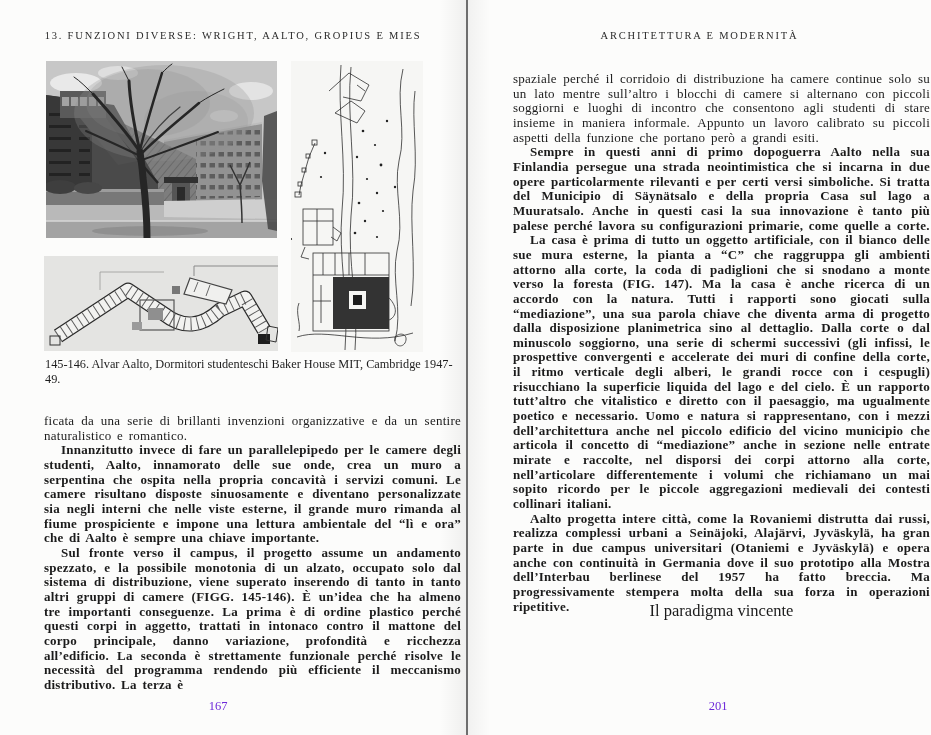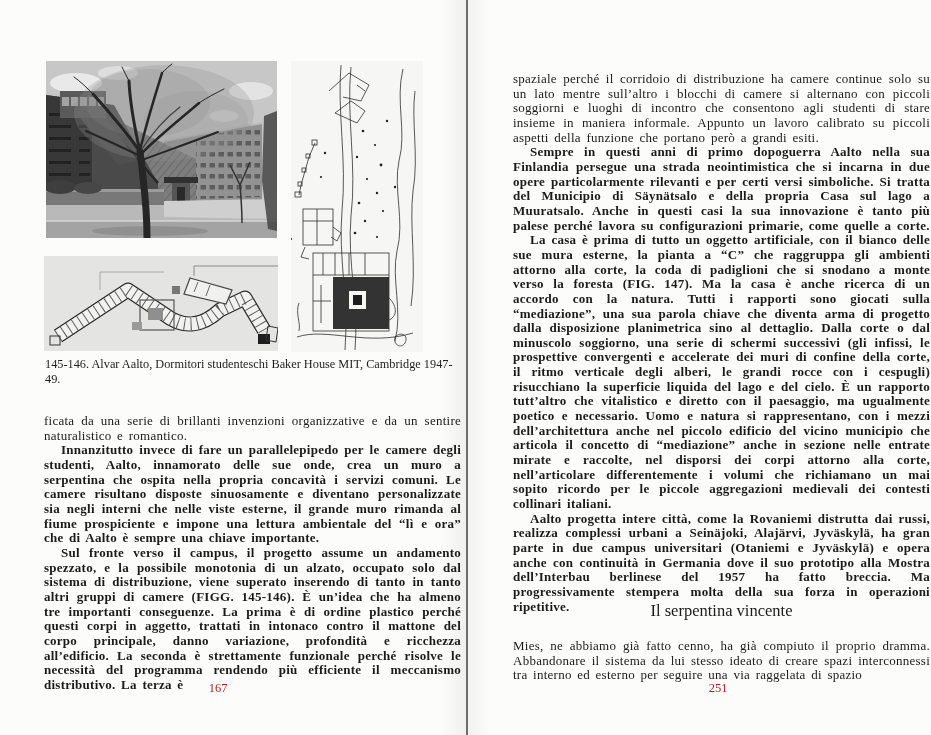--- a/index.html
+++ b/index.html
@@ -42,33 +42,34 @@
   .bodytext p.indent{text-indent:17px;font-weight:bold;}
   .body-left{left:44px;top:414px;width:417px;}
   .body-right{left:45px;top:57px;width:417px;margin-top:15px;}
   .section-heading{
     position:absolute;left:45px;top:601px;width:417px;text-align:center;
     font-size:16.5px;color:#1b1b1b;
   }
   .body-right-2{left:45px;top:639px;width:417px;}
 
   .folio{
-    position:absolute;top:681px;width:80px;text-align:center;
-    font-size:12.5px;color:#b91c1c;
+    position:absolute;top:699px;width:80px;text-align:center;
+    font-size:12.5px;color:#6d28d9;
   }
   .folio-left{left:178px;}
   .folio-right{left:210px;}
 </style>
 </head>
 <body>
 
 <div class="spread">
 
   <div class="page page-left">
 
+    <div class="running-head">13. FUNZIONI DIVERSE: WRIGHT, AALTO, GROPIUS E MIES</div>
 
     <div class="figure fig-photo">
       <svg viewBox="0 0 231 177" preserveAspectRatio="none">
         <defs>
           <pattern id="winR" width="9" height="11" patternUnits="userSpaceOnUse">
             <rect x="1.5" y="3" width="5.5" height="4.5" fill="#5d5d5d"></rect>
           </pattern>
           <pattern id="winL" width="30" height="12" patternUnits="userSpaceOnUse">
             <rect x="3" y="4" width="22" height="3" fill="#1f1f1f"></rect>
           </pattern>
@@ -247,30 +248,28 @@
       <p class="indent">Sul fronte verso il campus, il progetto assume un andamento spezzato, e la possibile monotonia di un alzato, occupato solo dal sistema di distribuzione, viene superato inserendo di tanto in tanto altri gruppi di camere (FIGG. 145-146). È un’idea che ha almeno tre importanti conseguenze. La prima è di ordine plastico perché questi corpi in aggetto, trattati in intonaco contro il mattone del corpo principale, danno variazione, profondità e ricchezza all’edificio. La seconda è strettamente funzionale perché risolve le necessità del programma rendendo più efficiente il meccanismo distributivo. La terza è</p>
     </div>
 
     <div class="folio folio-left">167</div>
   </div>
 
   <div class="spine"></div>
 
   <div class="page page-right">
 
+    <div class="running-head">ARCHITETTURA E MODERNITÀ</div>
 
     <div class="bodytext body-right">
       <p>spaziale perché il corridoio di distribuzione ha camere continue solo su un lato mentre sull’altro i blocchi di camere si alternano con piccoli soggiorni e luoghi di incontro che consentono agli studenti di stare insieme in maniera informale. Appunto un lavoro calibrato su piccoli aspetti della funzione che portano però a grandi esiti.</p>
       <p class="indent">Sempre in questi anni di primo dopoguerra Aalto nella sua Finlandia persegue una strada neointimistica che si incarna in due opere particolarmente rilevanti e per certi versi simboliche. Si tratta del Municipio di Säynätsalo e della propria Casa sul lago a Muuratsalo. Anche in questi casi la sua innovazione è tanto più palese perché lavora su configurazioni primarie, come quelle a corte.</p>
       <p class="indent">La casa è prima di tutto un oggetto artificiale, con il bianco delle sue mura esterne, la pianta a “C” che raggruppa gli ambienti attorno alla corte, la coda di padiglioni che si snodano a monte verso la foresta (FIG. 147). Ma la casa è anche ricerca di un accordo con la natura. Tutti i rapporti sono giocati sulla “mediazione”, una sua parola chiave che diventa arma di progetto dalla disposizione planimetrica sino al dettaglio. Dalla corte o dal minuscolo soggiorno, una serie di schermi successivi (gli infissi, le prospettive convergenti e accelerate dei muri di confine della corte, il ritmo verticale degli alberi, le grandi rocce con i cespugli) risucchiano la superficie liquida del lago e del cielo. È un rapporto tutt’altro che vitalistico e diretto con il paesaggio, ma ugualmente poetico e necessario. Uomo e natura si rappresentano, con i mezzi dell’architettura anche nel piccolo edificio del vicino municipio che articola il concetto di “mediazione” anche in sezione nelle entrate mirate e raccolte, nel disporsi dei corpi attorno alla corte, nell’articolare differentemente i volumi che richiamano un mai sopito ricordo per le piccole aggregazioni medievali dei contesti collinari italiani.</p>
       <p class="indent">Aalto progetta intere città, come la Rovaniemi distrutta dai russi, realizza complessi urbani a Seinäjoki, Alajärvi, Jyväskylä, ha gran parte in due campus universitari (Otaniemi e Jyväskylä) e opera anche con continuità in Germania dove il suo prototipo alla Mostra dell’Interbau berlinese del 1957 ha fatto breccia. Ma progressivamente stempera molta della sua forza in operazioni ripetitive.</p>
     </div>
 
-    <div class="section-heading">Il serpentina vincente</div>
-
-    <div class="bodytext body-right-2">
-      <p>Mies, ne abbiamo già fatto cenno, ha già compiuto il proprio dramma. Abbandonare il sistema da lui stesso ideato di creare spazi interconnessi tra interno ed esterno per seguire una via raggelata di spazio</p>
-    </div>
-
-    <div class="folio folio-right">251</div>
+    <div class="section-heading">Il paradigma vincente</div>
+
+
+    <div class="folio folio-right">201</div>
   </div>
 
 </div>
 
 </body></html>

